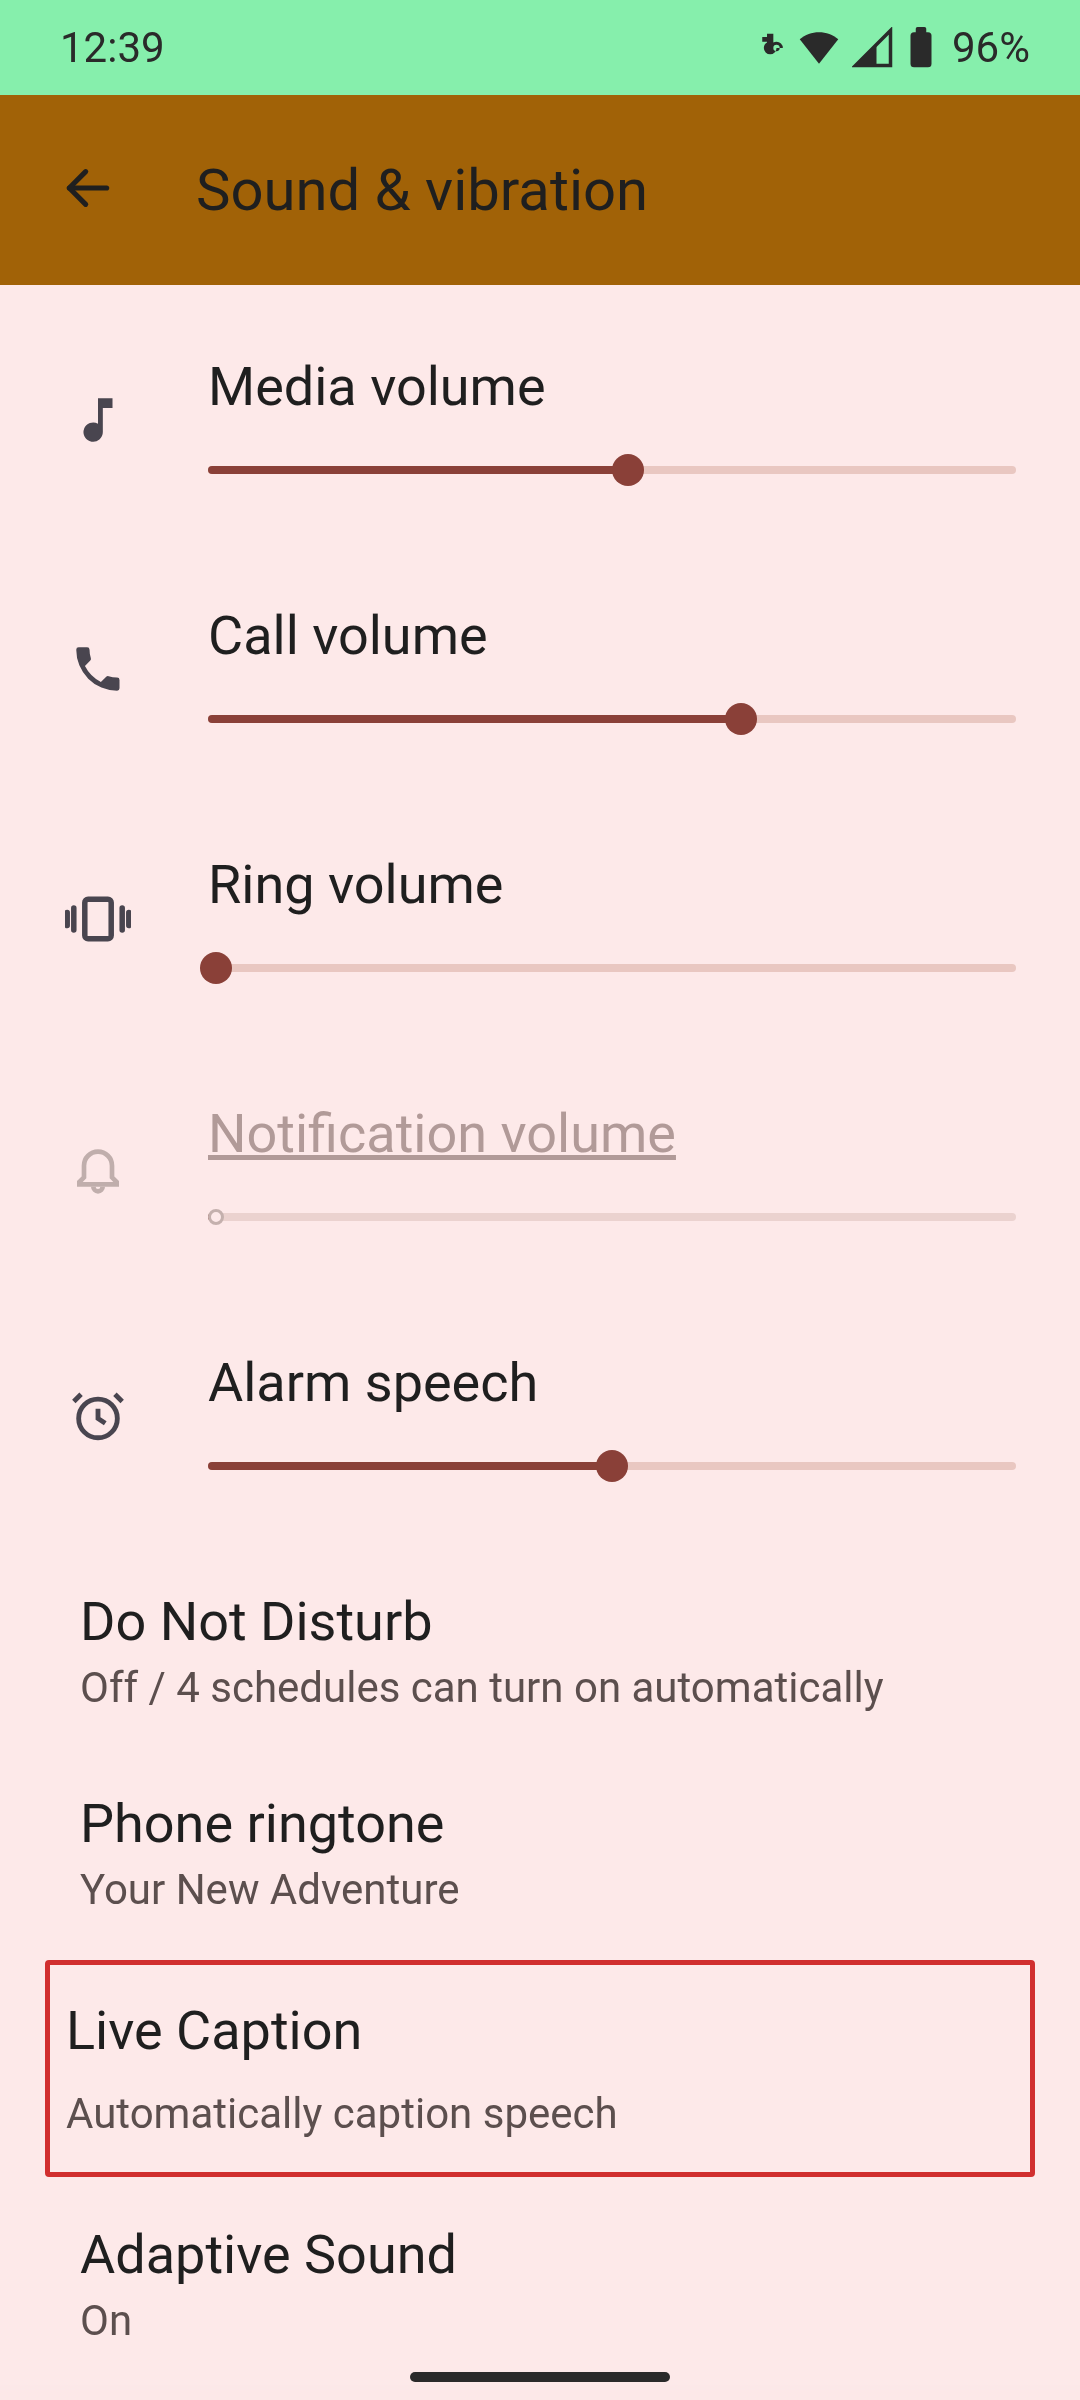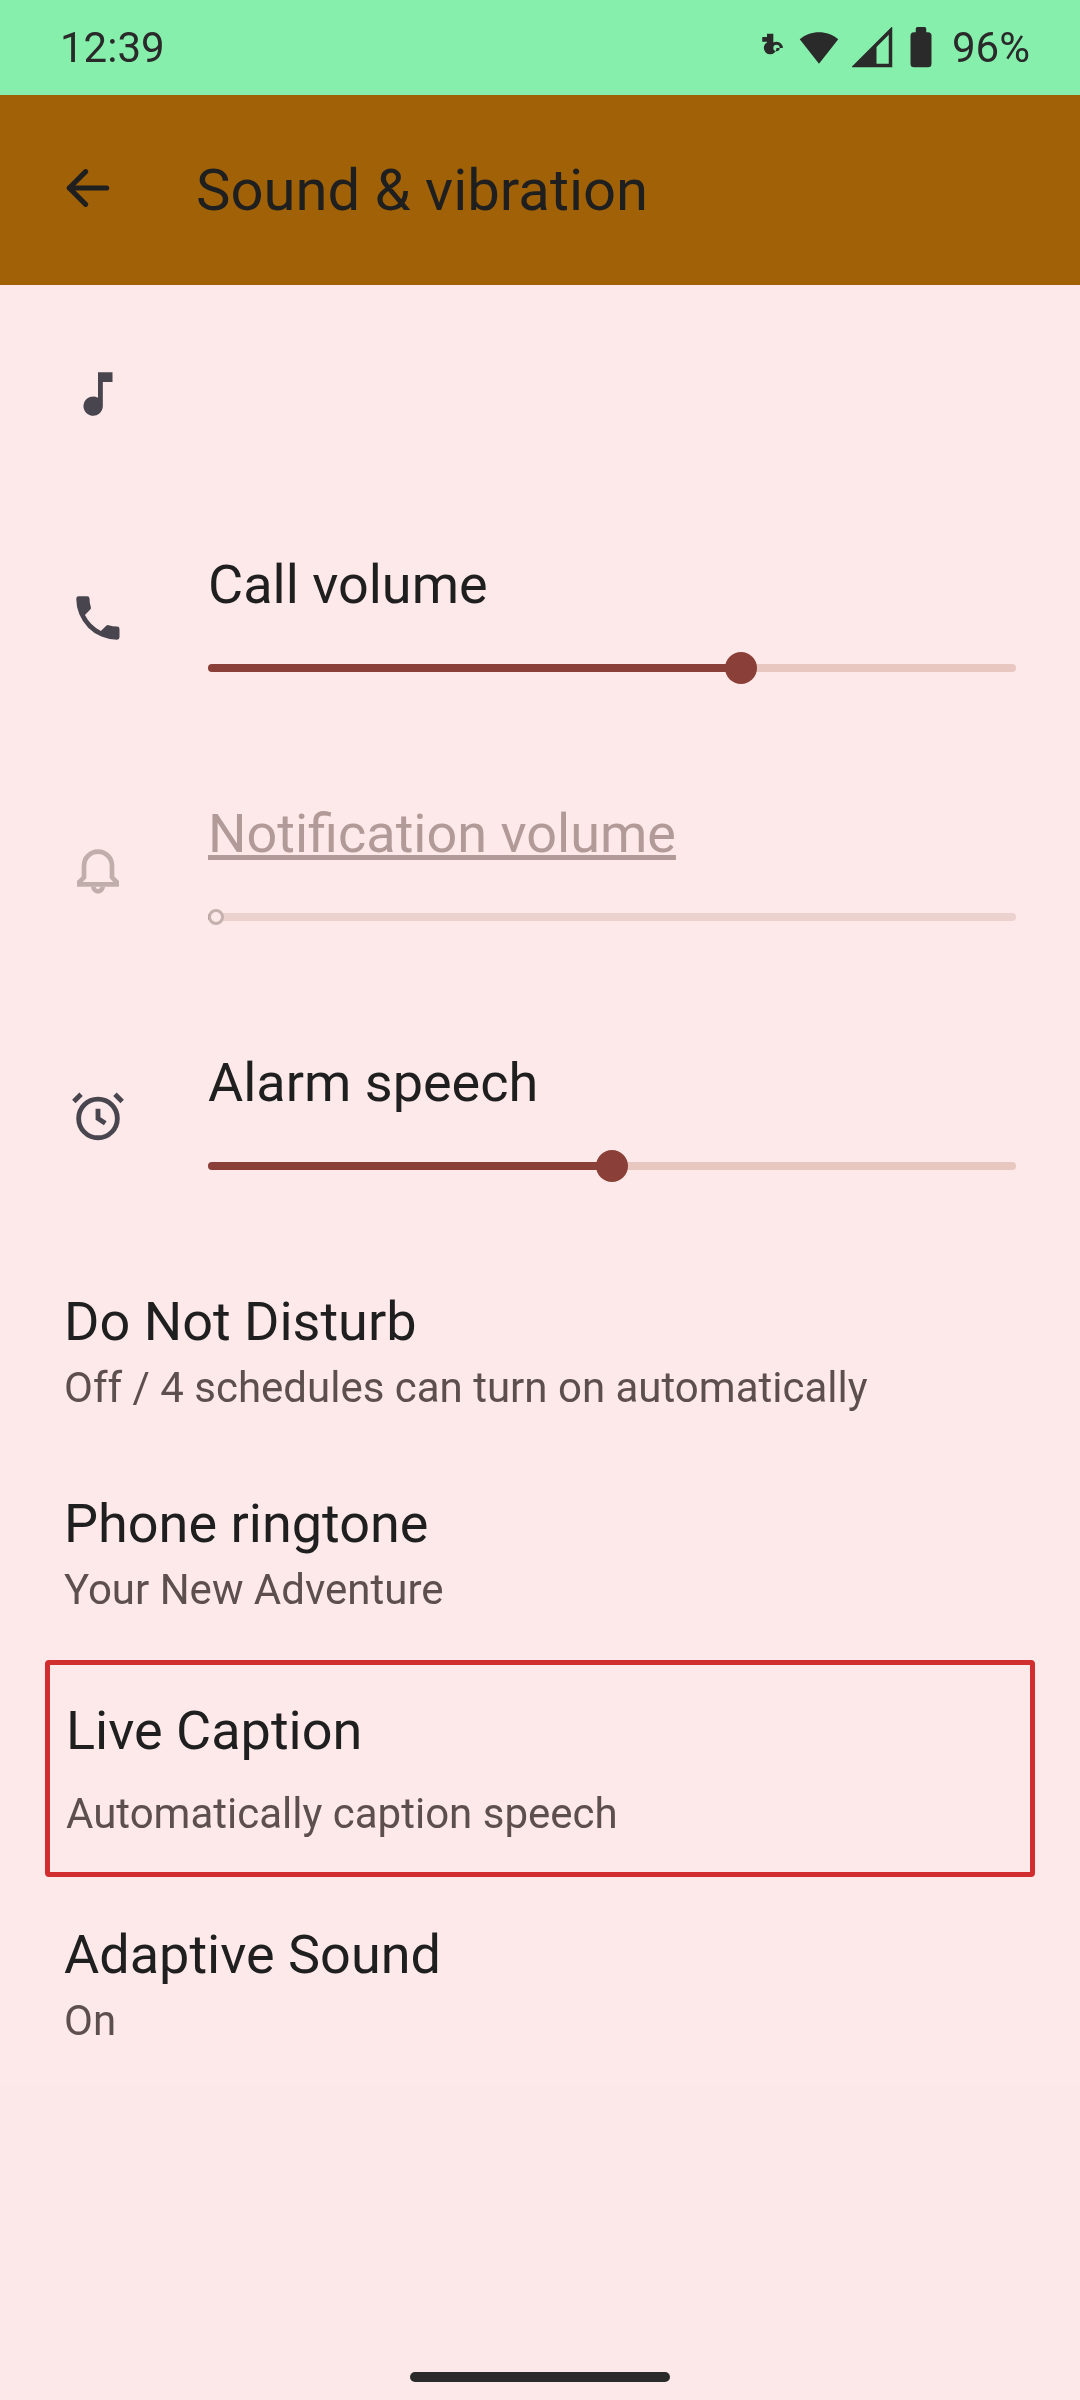--- a/index.html
+++ b/index.html
@@ -101,20 +101,21 @@
   .slider-row.disabled .slider-thumb {
     width: 16px;
     height: 16px;
     top: -4px;
     transform: translateX(-8px);
     background: #fde9e9;
     border: 3px solid #c4b0ad;
   }
   .list-row {
     padding: 40px 80px 40px 64px;
+    margin-left: 16px;
   }
   .list-title {
     font-size: 54px;
     color: #1f1f1f;
     margin-bottom: 10px;
   }
   .list-sub {
     font-size: 42px;
     color: #5c4f4e;
   }
@@ -179,37 +180,59 @@
 </div>
 
 <div class="content">
 
   <div class="slider-row">
     <span class="slider-icon">
       <svg width="58" height="58" viewBox="0 0 24 24" fill="currentColor">
           <path d="M12 3v10.55A4 4 0 1 0 14 17V7h4V3h-6z"></path>
         </svg>
     </span>
+    <div class="slider-body">
+      <span class="slider-label">Media volume</span>
+      <div class="slider-track">
+        <div class="slider-fill" style="width: 52%;"></div>
+          <div class="slider-thumb" style="left: 52%;"></div>
+      </div>
+    </div>
   </div>
 
   <div class="slider-row">
     <span class="slider-icon">
       <svg width="58" height="58" viewBox="0 0 24 24" fill="currentColor">
           <path d="M6.6 10.8a15 15 0 0 0 6.6 6.6l2.2-2.2a1 1 0 0 1 1-.25 11 11 0 0 0 3.5.55 1 1 0 0 1 1 1V20a1 1 0 0 1-1 1A17 17 0 0 1 3 4a1 1 0 0 1 1-1h3.5a1 1 0 0 1 1 1 11 11 0 0 0 .55 3.5 1 1 0 0 1-.25 1L6.6 10.8z"></path>
         </svg>
     </span>
     <div class="slider-body">
       <span class="slider-label">Call volume</span>
       <div class="slider-track">
         <div class="slider-fill" style="width: 66%;"></div>
           <div class="slider-thumb" style="left: 66%;"></div>
       </div>
     </div>
   </div>
 
+  <div class="slider-row">
+    <span class="slider-icon">
+      <svg width="66" height="56" viewBox="0 0 30 24" fill="currentColor">
+          <rect x="9" y="3" width="12" height="18" rx="1.5" fill="none" stroke="currentColor" stroke-width="2.5"></rect>
+          <path d="M4 7v10M1 9v6M26 7v10M29 9v6" stroke="currentColor" stroke-width="2.5" stroke-linecap="round"></path>
+        </svg>
+    </span>
+    <div class="slider-body">
+      <span class="slider-label">Ring volume</span>
+      <div class="slider-track">
+        <div class="slider-fill" style="width: 1%;"></div>
+          <div class="slider-thumb" style="left: 1%;"></div>
+      </div>
+    </div>
+  </div>
 
   <div class="slider-row disabled">
     <span class="slider-icon">
       <svg width="56" height="56" viewBox="0 0 24 24" fill="none" stroke="currentColor" stroke-width="2">
           <path d="M18 16v-5a6 6 0 1 0-12 0v5l-2 2v1h16v-1l-2-2z"></path>
           <path d="M10 20a2 2 0 0 0 4 0"></path>
         </svg>
     </span>
     <div class="slider-body">
       <span class="slider-label">Notification volume</span>

